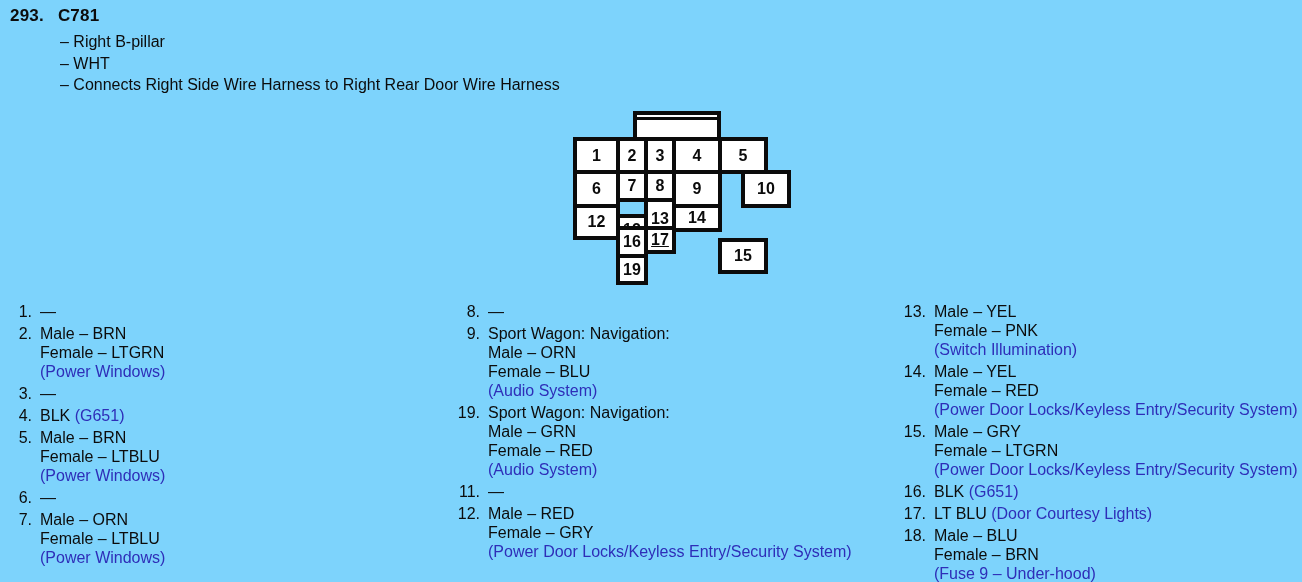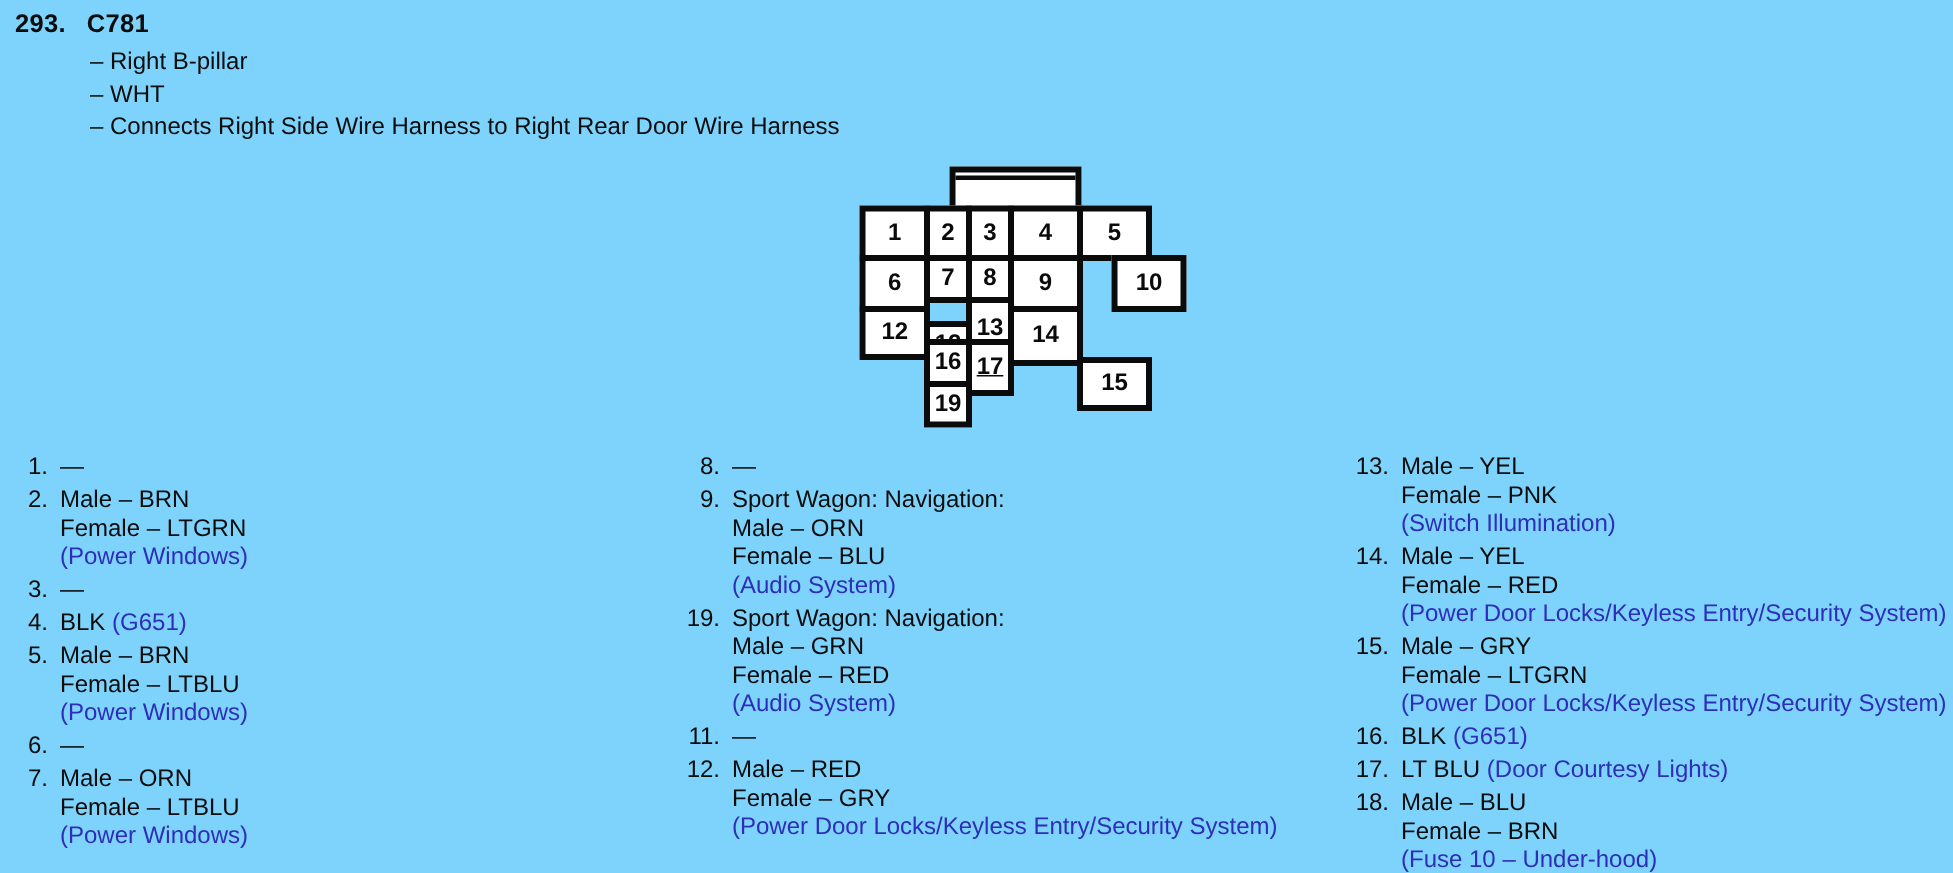--- a/index.html
+++ b/index.html
@@ -35,24 +35,24 @@
   .c4 {left:672px;top:137px;width:50px;height:37px;}
   .c5 {left:718px;top:137px;width:50px;height:37px;}
   .c6 {left:573px;top:170px;width:47px;height:38px;}
   .c7 {left:616px;top:170px;width:32px;height:32px;}
   .c8 {left:644px;top:170px;width:32px;height:32px;}
   .c9 {left:672px;top:170px;width:50px;height:38px;}
   .c10{left:718px;top:170px;width:50px;height:38px;margin-left:23px;}
   .c11{left:573px;top:204px;width:47px;height:36px;}
   .c12{left:616px;top:198px;width:32px;height:32px;margin-top:16px;}
   .c13{left:644px;top:198px;width:32px;height:42px;}
-  .c14{left:672px;top:204px;width:50px;height:40px;}
+  .c14{left:672px;top:204px;width:50px;height:28px;}
   .c15{left:718px;top:204px;width:50px;height:36px;margin-top:34px;}
   .c16{left:616px;top:226px;width:32px;height:32px;}
-  .c17{left:644px;top:226px;width:32px;height:38px;text-decoration:underline;}
+  .c17{left:644px;top:226px;width:32px;height:28px;text-decoration:underline;}
   .c18{left:616px;top:254px;width:32px;height:31px;}
   
   .pin-col{position:absolute;top:302px;font-size:16px;line-height:19px;}
   .pin-col-1{left:6px;width:430px;}
   .pin-col-2{left:454px;width:440px;}
   .pin-col-3{left:900px;width:400px;}
   .pin-item{display:flex;margin-bottom:3px;}
   .pin-num{width:26px;text-align:right;flex:0 0 26px;margin-right:8px;}
   .pin-lines{flex:1;}
   .blue{color:var(--blue,#2e2eb8);}
@@ -224,18 +224,18 @@
         <div class="pin-num">17.</div>
         <div class="pin-lines">
           <div class="pin-line"><span>LT BLU </span><span class="blue">(Door Courtesy Lights)</span></div>
         </div>
       </div>
       <div class="pin-item">
         <div class="pin-num">18.</div>
         <div class="pin-lines">
           <div class="pin-line"><span>Male – BLU</span></div>
           <div class="pin-line"><span>Female – BRN</span></div>
-          <div class="pin-line"><span class="blue">(Fuse 10 – Under-hood)</span></div>
+          <div class="pin-line"><span class="blue">(Fuse 9 – Under-hood)</span></div>
         </div>
       </div>
     </div>
 
 </div>
 
 </body></html>

